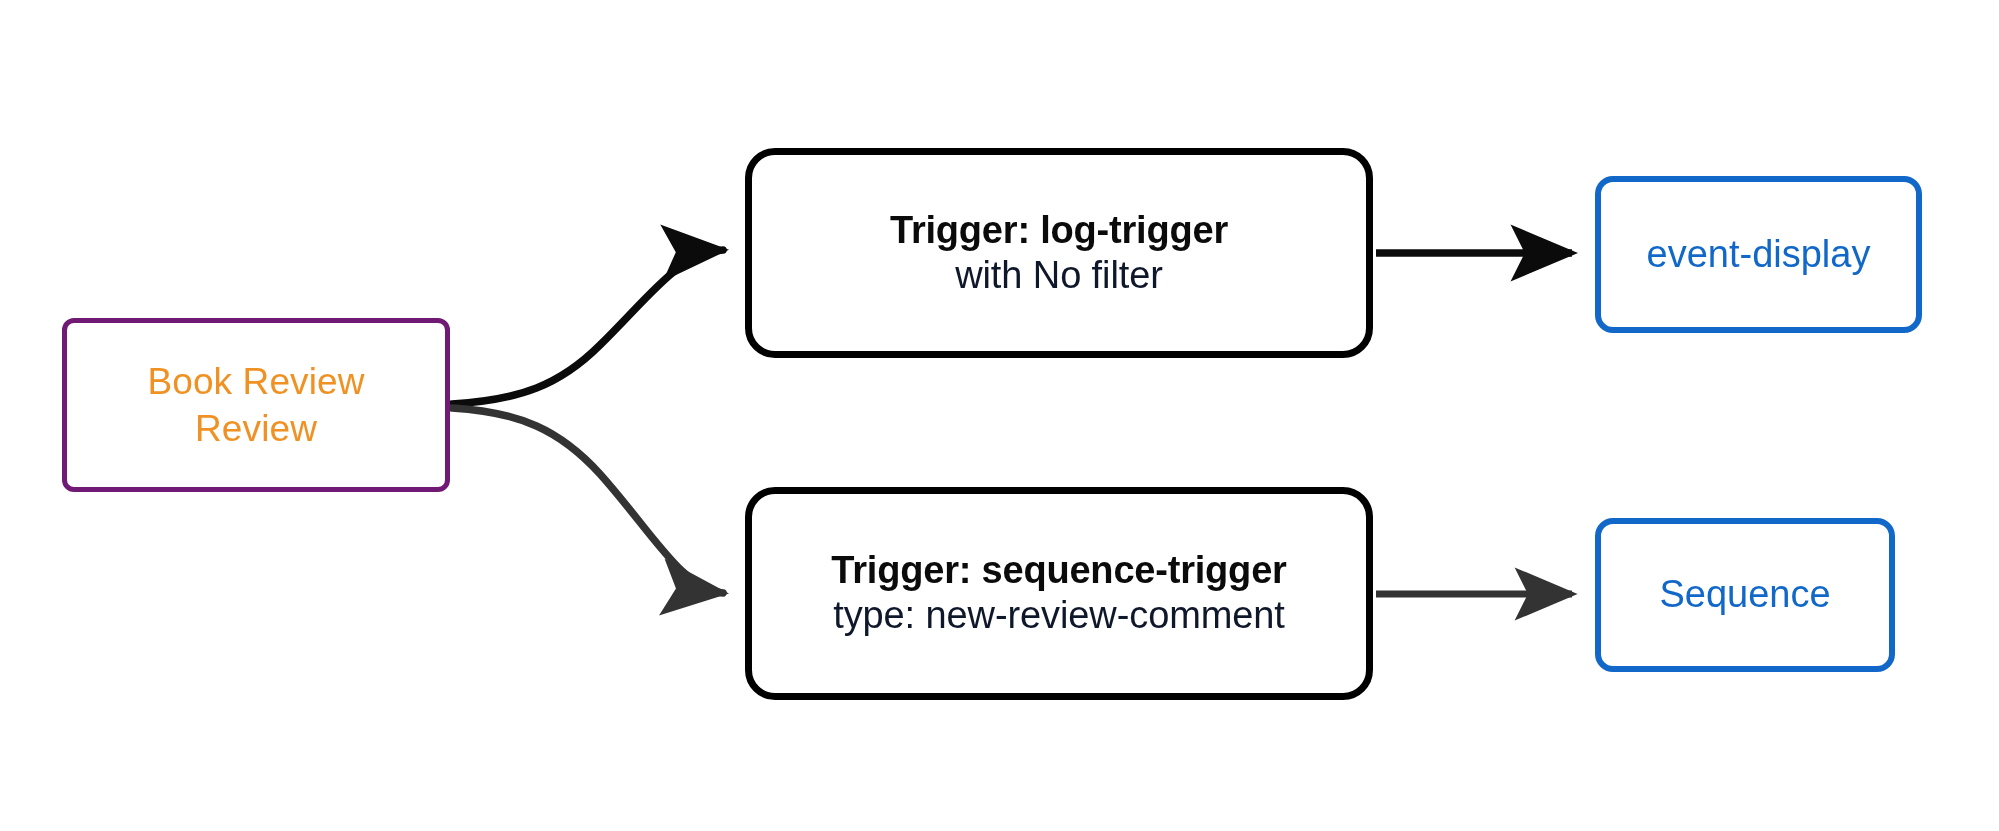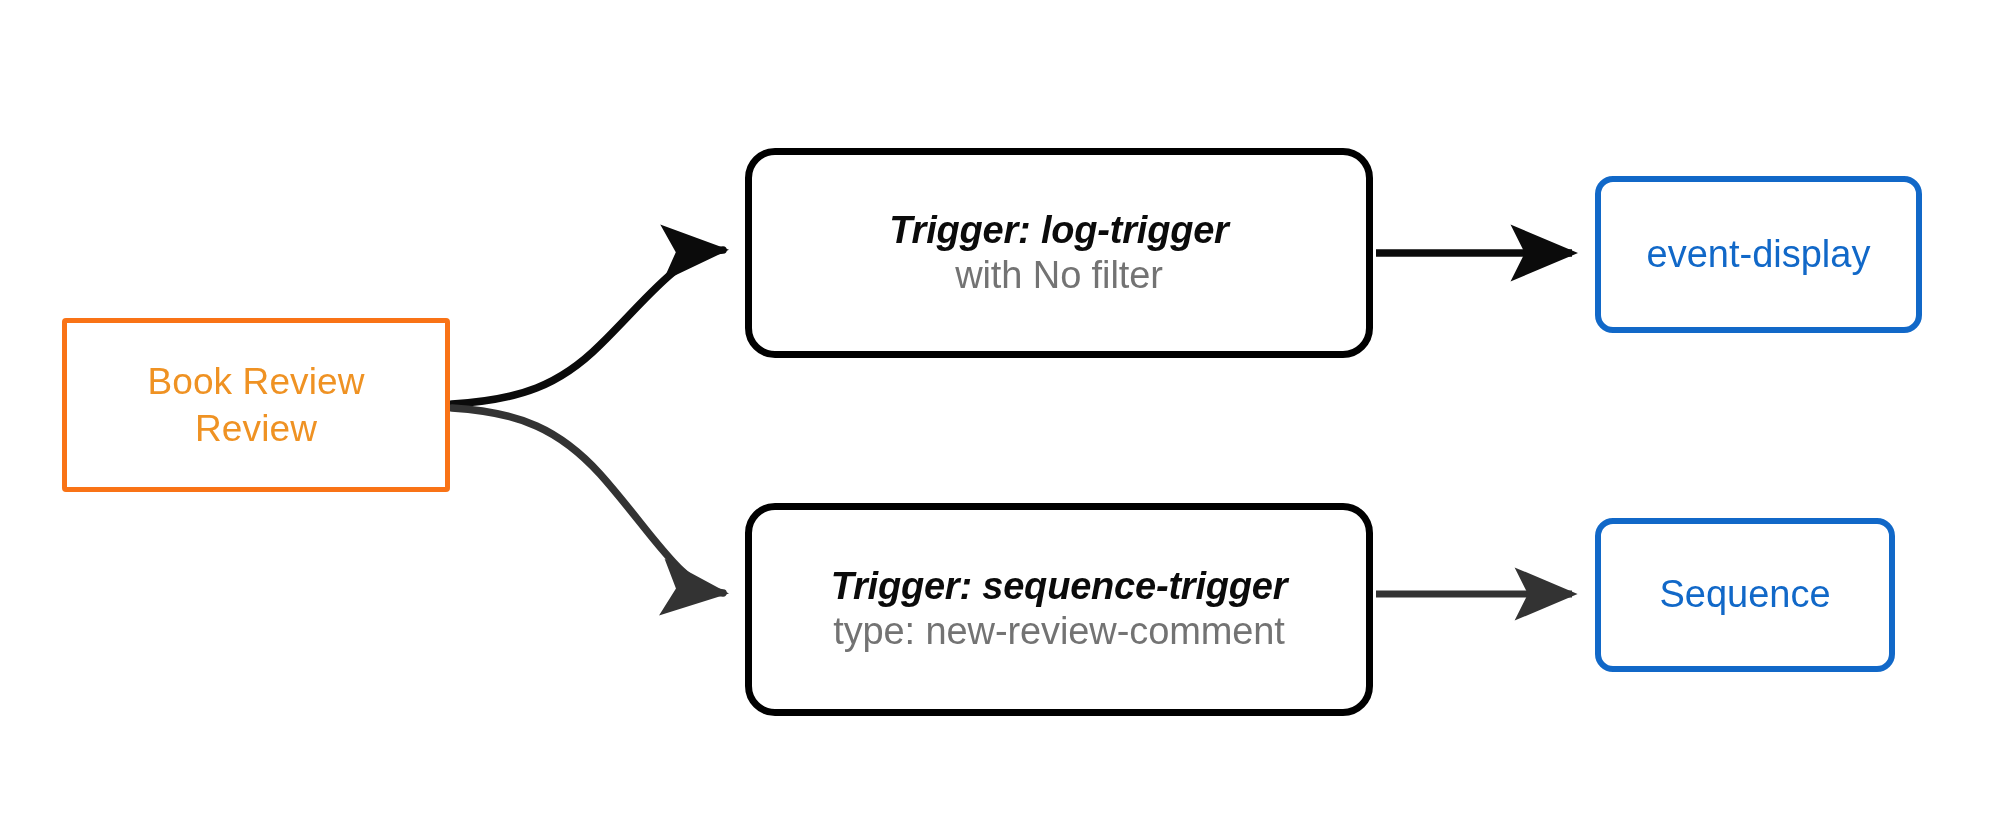--- a/index.html
+++ b/index.html
@@ -32,44 +32,43 @@
     position: absolute;
     box-sizing: border-box;
     background: #ffffff;
     display: flex;
     flex-direction: column;
     align-items: center;
     justify-content: center;
     text-align: center;
   }
   .node-broker {
-    border: 5px solid #f97316;
-    border-radius: 4px;
+    border: 5px solid #701a75;
+    border-radius: 12px;
   }
   .node-broker .node-line {
     color: #ef9223;
     font-size: 37px;
     font-weight: 400;
     line-height: 1.28;
     letter-spacing: 0.1px;
   }
   .node-trigger {
     border: 7px solid #000000;
     border-radius: 30px;
   }
   .node-trigger .node-line-title {
     color: #0b0b0b;
     font-size: 38px;
     font-weight: 700;
     line-height: 1.18;
     letter-spacing: -0.2px;
-    font-style: italic;
   }
   .node-trigger .node-line-sub {
-    color: #737373;
+    color: #0f172a;
     font-size: 38px;
     font-weight: 400;
     line-height: 1.2;
     letter-spacing: -0.1px;
   }
   .node-sink {
     border: 6px solid #1168c8;
     border-radius: 18px;
   }
   .node-sink .node-line {
@@ -116,21 +115,21 @@
     </div>
   </div>
 
   <div class="node node-trigger" style="left:745px; top:148px; width:628px; height:210px;">
     <div class="node-label-stack">
       <div class="node-line-title">Trigger: log-trigger</div>
       <div class="node-line-sub">with No filter</div>
     </div>
   </div>
 
-  <div class="node node-trigger" style="left:745px; top:487px; width:628px; height:213px;margin-top:16px;">
+  <div class="node node-trigger" style="left:745px; top:487px; width:628px; height:213px;">
     <div class="node-label-stack">
       <div class="node-line-title">Trigger: sequence-trigger</div>
       <div class="node-line-sub">type: new-review-comment</div>
     </div>
   </div>
 
   <div class="node node-sink" style="left:1595px; top:176px; width:327px; height:157px;">
     <div class="node-line">event-display</div>
   </div>
 

